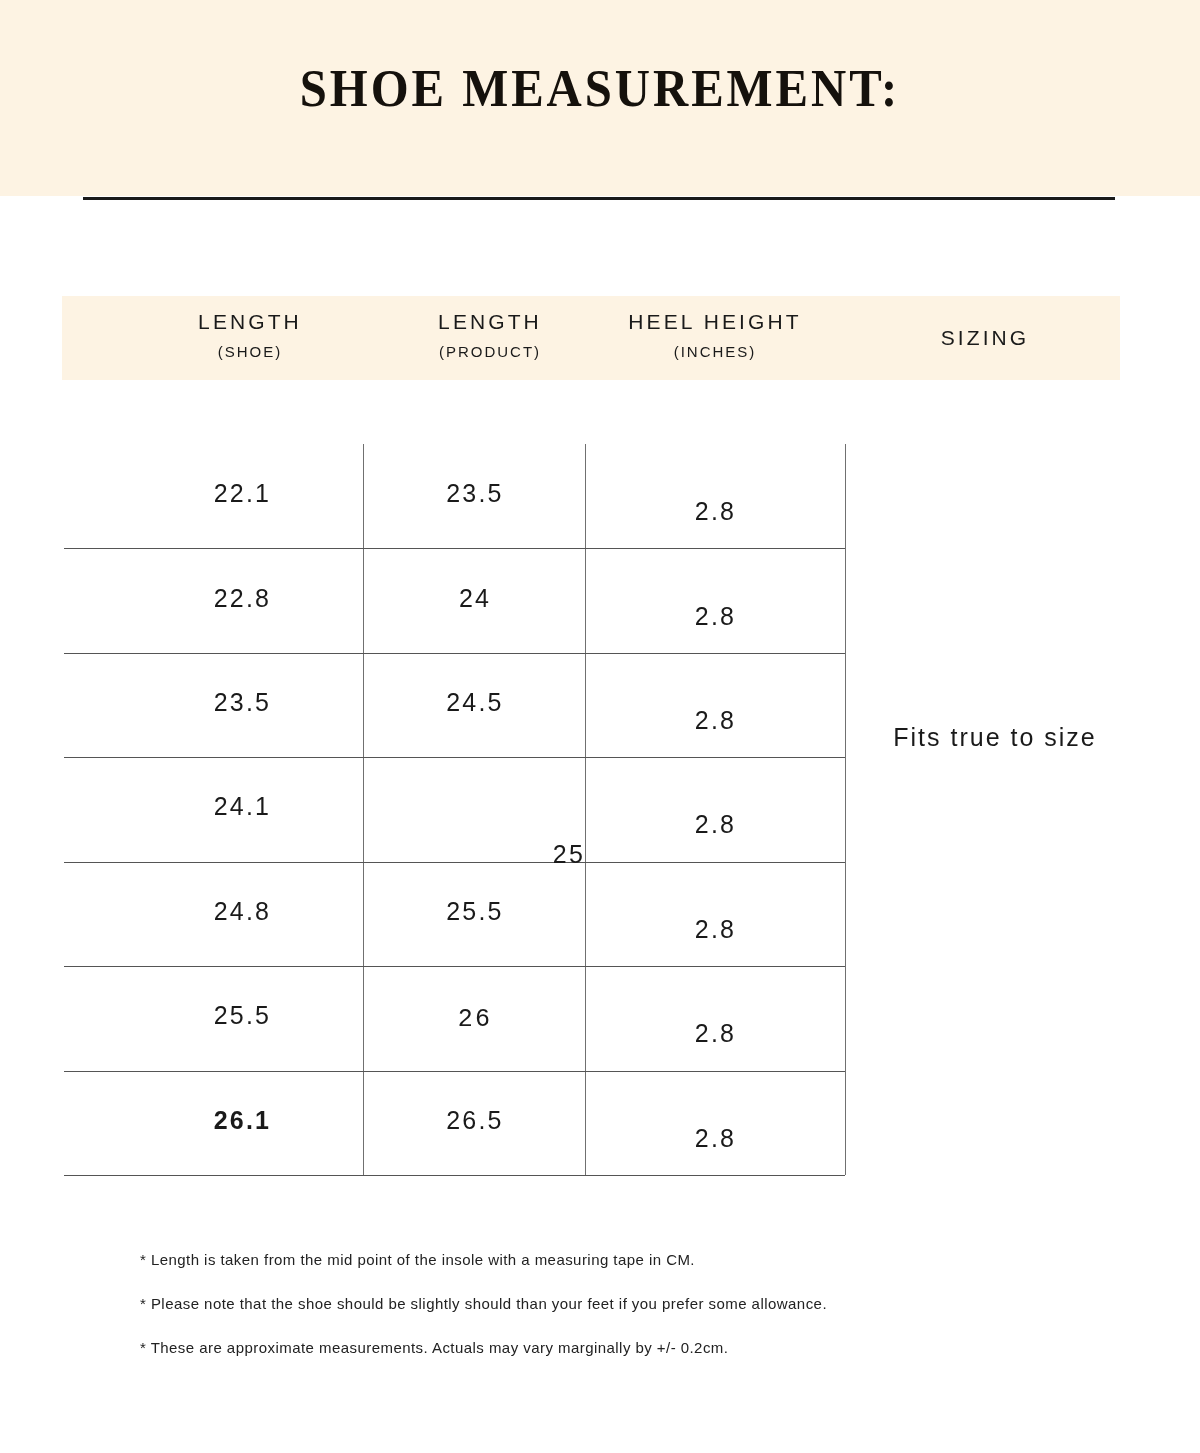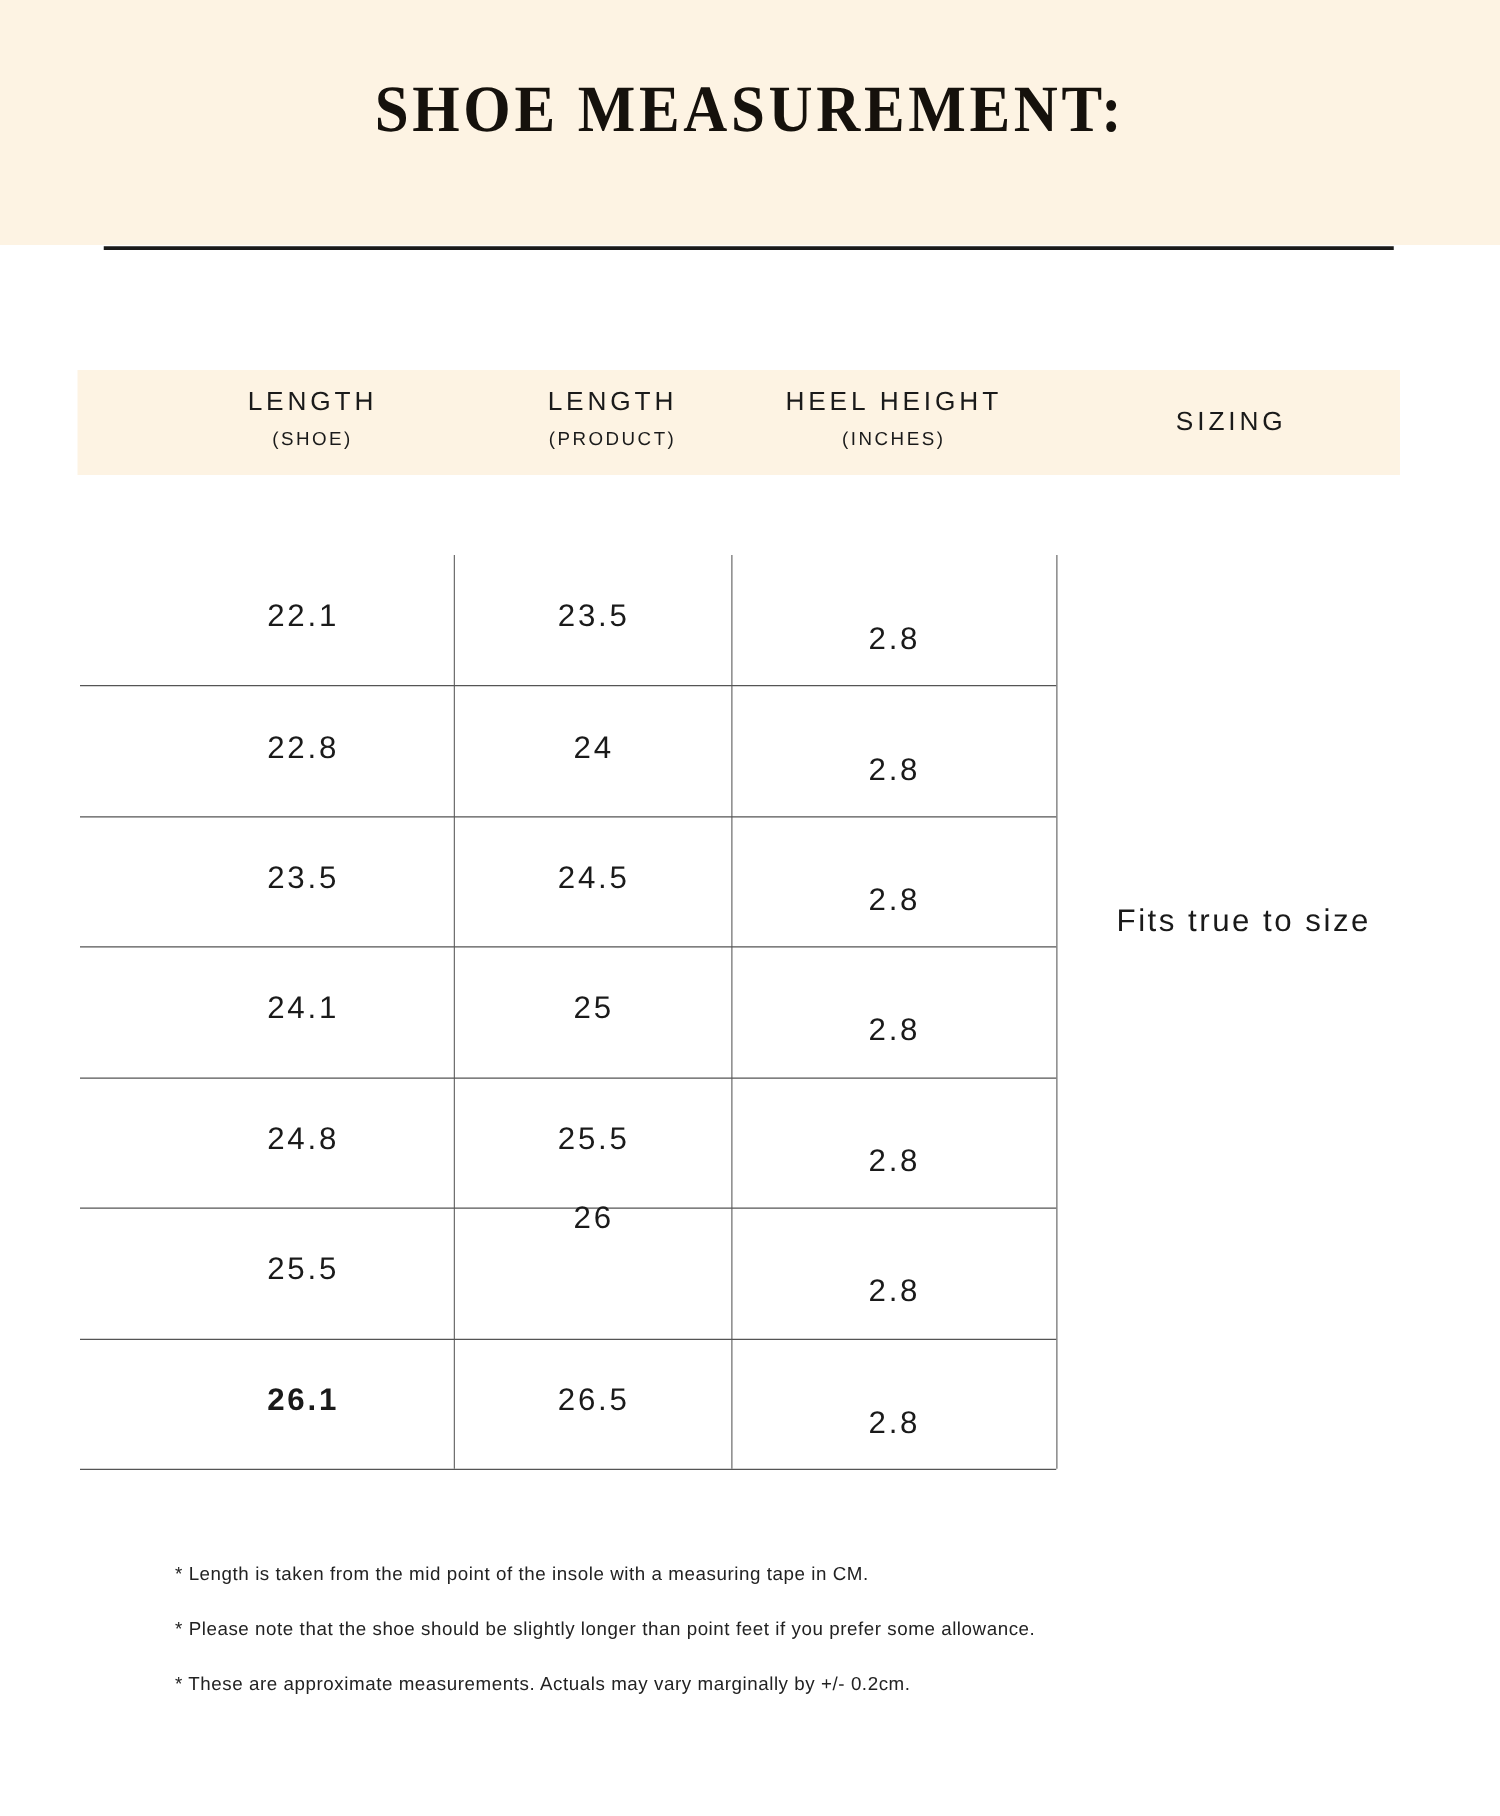--- a/index.html
+++ b/index.html
@@ -185,32 +185,32 @@
     <div class="cell col-feet" style="top: 479px;">22.1</div>
     <div class="cell col-product" style="top: 479px;">23.5</div>
     <div class="cell col-heel" style="top: 497px;">2.8</div>
     <div class="cell col-feet" style="top: 584px;">22.8</div>
     <div class="cell col-product" style="top: 584px;">24</div>
     <div class="cell col-heel" style="top: 602px;">2.8</div>
     <div class="cell col-feet" style="top: 688px;">23.5</div>
     <div class="cell col-product" style="top: 688px;">24.5</div>
     <div class="cell col-heel" style="top: 706px;">2.8</div>
     <div class="cell col-feet" style="top: 792px;">24.1</div>
-    <div class="cell col-product" style="top: 792px;">25</div>
+    <div class="cell col-product" style="top: 840px; text-align: right;">25</div>
     <div class="cell col-heel" style="top: 810px;">2.8</div>
     <div class="cell col-feet" style="top: 897px;">24.8</div>
     <div class="cell col-product" style="top: 897px;">25.5</div>
     <div class="cell col-heel" style="top: 915px;">2.8</div>
     <div class="cell col-feet" style="top: 1001px;">25.5</div>
-    <div class="cell col-product" style="top: 960px;">26</div>
+    <div class="cell col-product" style="top: 1005px; font-family: Liberation Mono, monospace;">26</div>
     <div class="cell col-heel" style="top: 1019px;">2.8</div>
     <div class="cell col-feet" style="top: 1106px; font-weight: bold;">26.1</div>
     <div class="cell col-product" style="top: 1106px;">26.5</div>
     <div class="cell col-heel" style="top: 1124px;">2.8</div>
   </div>
 
 <div class="sizing-note">Fits true to size</div>
 
 <div class="footnotes">
   <div class="footnote">* Length is taken from the mid point of the insole with a measuring tape in CM.</div>
-  <div class="footnote">* Please note that the shoe should be slightly longer than point feet if you prefer some allowance.</div>
+  <div class="footnote">* Please note that the shoe should be slightly should than your feet if you prefer some allowance.</div>
   <div class="footnote">* These are approximate measurements. Actuals may vary marginally by +/- 0.2cm.</div>
 </div>
 
 </body></html>

